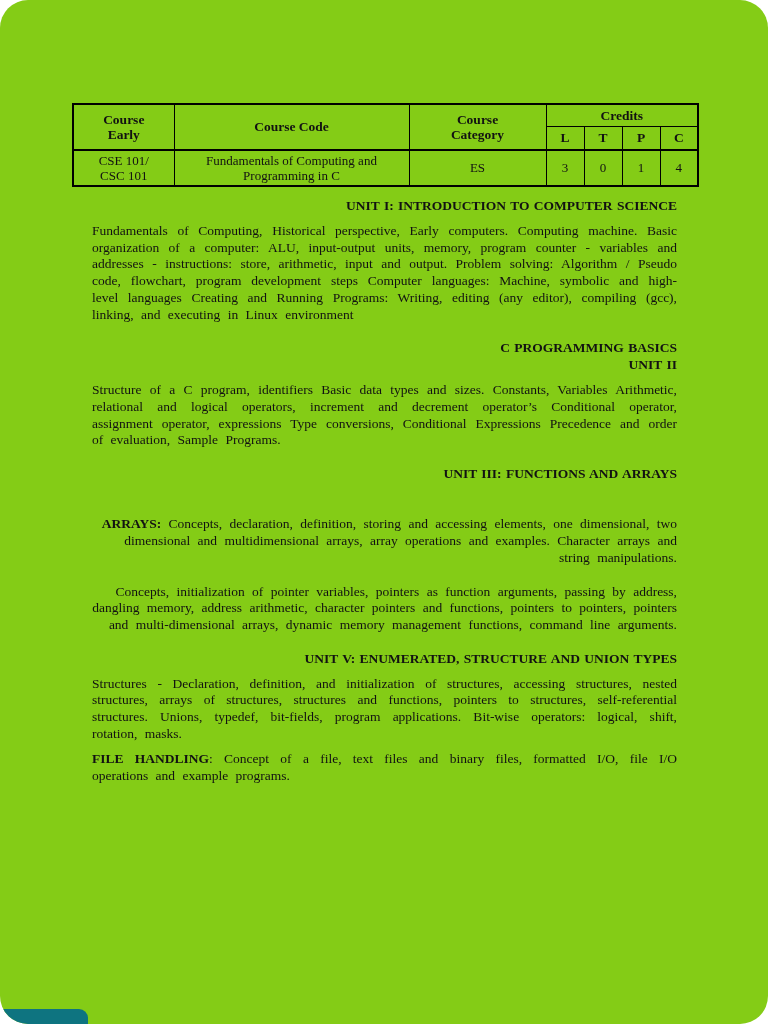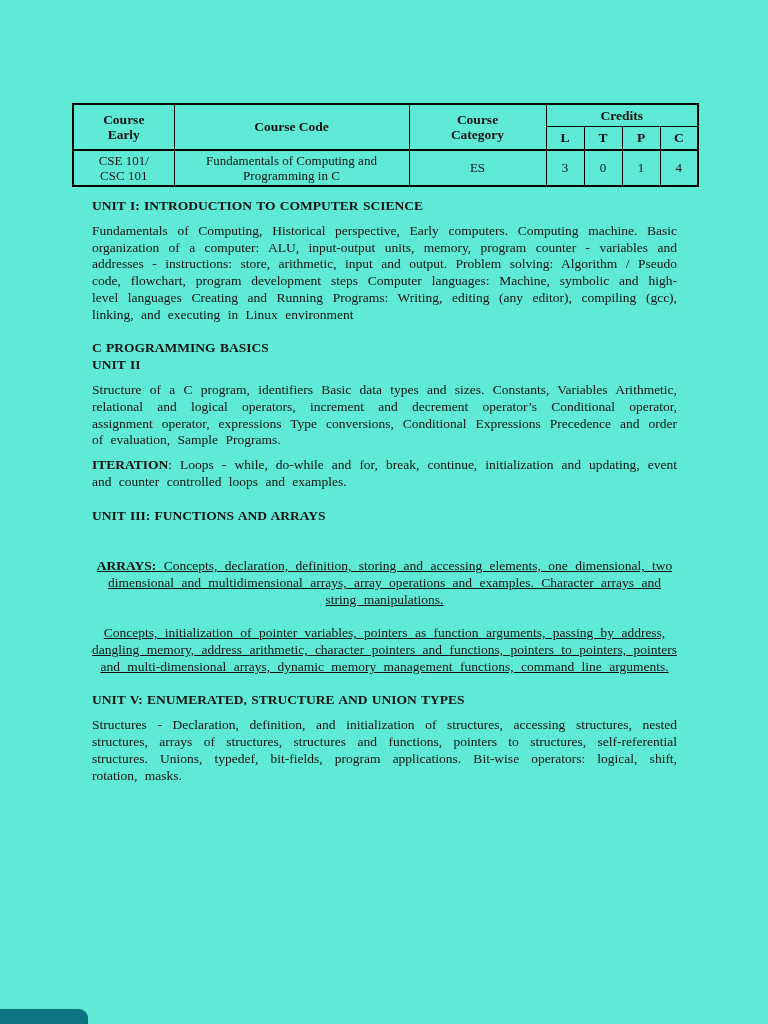--- a/index.html
+++ b/index.html
@@ -1,25 +1,26 @@
 <!DOCTYPE html>
 <html><head>
 <meta charset="utf-8">
 <style>
   html, body { margin: 0; padding: 0; background: #ffffff; }
   .page {
     position: relative;
     width: 768px;
     height: 1024px;
-    background: #5eead4;
+    background: #84cc16;
     color: #121212;
     font-family: "Liberation Serif", "DejaVu Serif", serif;
     font-size: 13.5px;
     line-height: 16.8px;
     overflow: hidden;
+    border-radius: 28px;
   }
 
   
   .table-wrap { position: absolute; top: 103px; left: 72px; }
   table.course {
     border-collapse: collapse;
     border: 2px solid #000;
     table-layout: fixed;
     width: 625px;
   }
@@ -33,23 +34,23 @@
   }
   table.course th { font-weight: bold; font-size: 13.5px; }
   tr.head-main th { height: 21px; }
   tr.credit-sub th { height: 22px; }
   tr.data td { height: 34px; border-top: 2px solid #000; font-size: 13px; }
   .cell-lines span { display: block; }
 
   
   .content { position: absolute; top: 198px; left: 92px; width: 585px; }
   .content p { margin: 0; word-spacing: 4px; }
-  .content p.heading { font-weight: bold; word-spacing: 1px; }
+  .content p.heading { font-weight: bold; word-spacing: 1px; text-align: right; }
   .content p.justify { text-align: justify; margin-top: 8px; }
-  .content p.left { text-align: center; text-decoration: underline; }
+  .content p.left { text-align: right; }
   .content p.gap { height: 16.8px; word-spacing: 0; }
   .content .b { font-weight: bold; }
   .section + .section { margin-top: 16.8px; }
 
   
   .corner-tab {
     position: absolute;
     left: 0; bottom: 0;
     width: 88px; height: 15px;
     border-top-right-radius: 9px;
@@ -119,32 +120,32 @@
 
   <div class="content">
       <div class="section">
         <p class="heading"><span class="b">UNIT I: INTRODUCTION TO COMPUTER SCIENCE</span></p>
         <p class="justify">Fundamentals of Computing, Historical perspective, Early computers. Computing machine. Basic organization of a computer: ALU, input-output units, memory, program counter - variables and addresses - instructions: store, arithmetic, input and output. Problem solving: Algorithm / Pseudo code, flowchart, program development steps Computer languages: Machine, symbolic and high-level languages Creating and Running Programs: Writing, editing (any editor), compiling (gcc), linking, and executing in Linux environment</p>
       </div>
       <div class="section">
         <p class="heading"><span class="b">C PROGRAMMING BASICS</span></p>
         <p class="heading"><span class="b">UNIT II</span></p>
         <p class="justify">Structure of a C program, identifiers Basic data types and sizes. Constants, Variables Arithmetic, relational and logical operators, increment and decrement operator’s Conditional operator, assignment operator, expressions Type conversions, Conditional Expressions Precedence and order of evaluation, Sample Programs.</p>
-        <p class="justify"><span class="b">ITERATION</span>: Loops - while, do-while and for, break, continue, initialization and updating, event and counter controlled loops and examples.</p>
       </div>
       <div class="section">
         <p class="heading"><span class="b">UNIT III: FUNCTIONS AND ARRAYS</span></p>
         <p class="gap"></p>
         <p class="gap"></p>
         <p class="left"><span class="b">ARRAYS:</span> Concepts, declaration, definition, storing and accessing elements, one dimensional, two dimensional and multidimensional arrays, array operations and examples. Character arrays and string manipulations.</p>
       </div>
       <div class="section">
         <p class="left">Concepts, initialization of pointer variables, pointers as function arguments, passing by address, dangling memory, address arithmetic, character pointers and functions, pointers to pointers, pointers and multi-dimensional arrays, dynamic memory management functions, command line arguments.</p>
       </div>
       <div class="section">
         <p class="heading"><span class="b">UNIT V: ENUMERATED, STRUCTURE AND UNION TYPES</span></p>
         <p class="justify">Structures - Declaration, definition, and initialization of structures, accessing structures, nested structures, arrays of structures, structures and functions, pointers to structures, self-referential structures. Unions, typedef, bit-fields, program applications. Bit-wise operators: logical, shift, rotation, masks.</p>
+        <p class="justify"><span class="b">FILE HANDLING</span>: Concept of a file, text files and binary files, formatted I/O, file I/O operations and example programs.</p>
       </div>
     </div>
 
   <div class="corner-tab" style="background: rgb(14, 116, 128);"></div>
 
 </div>
 
 </body></html>

